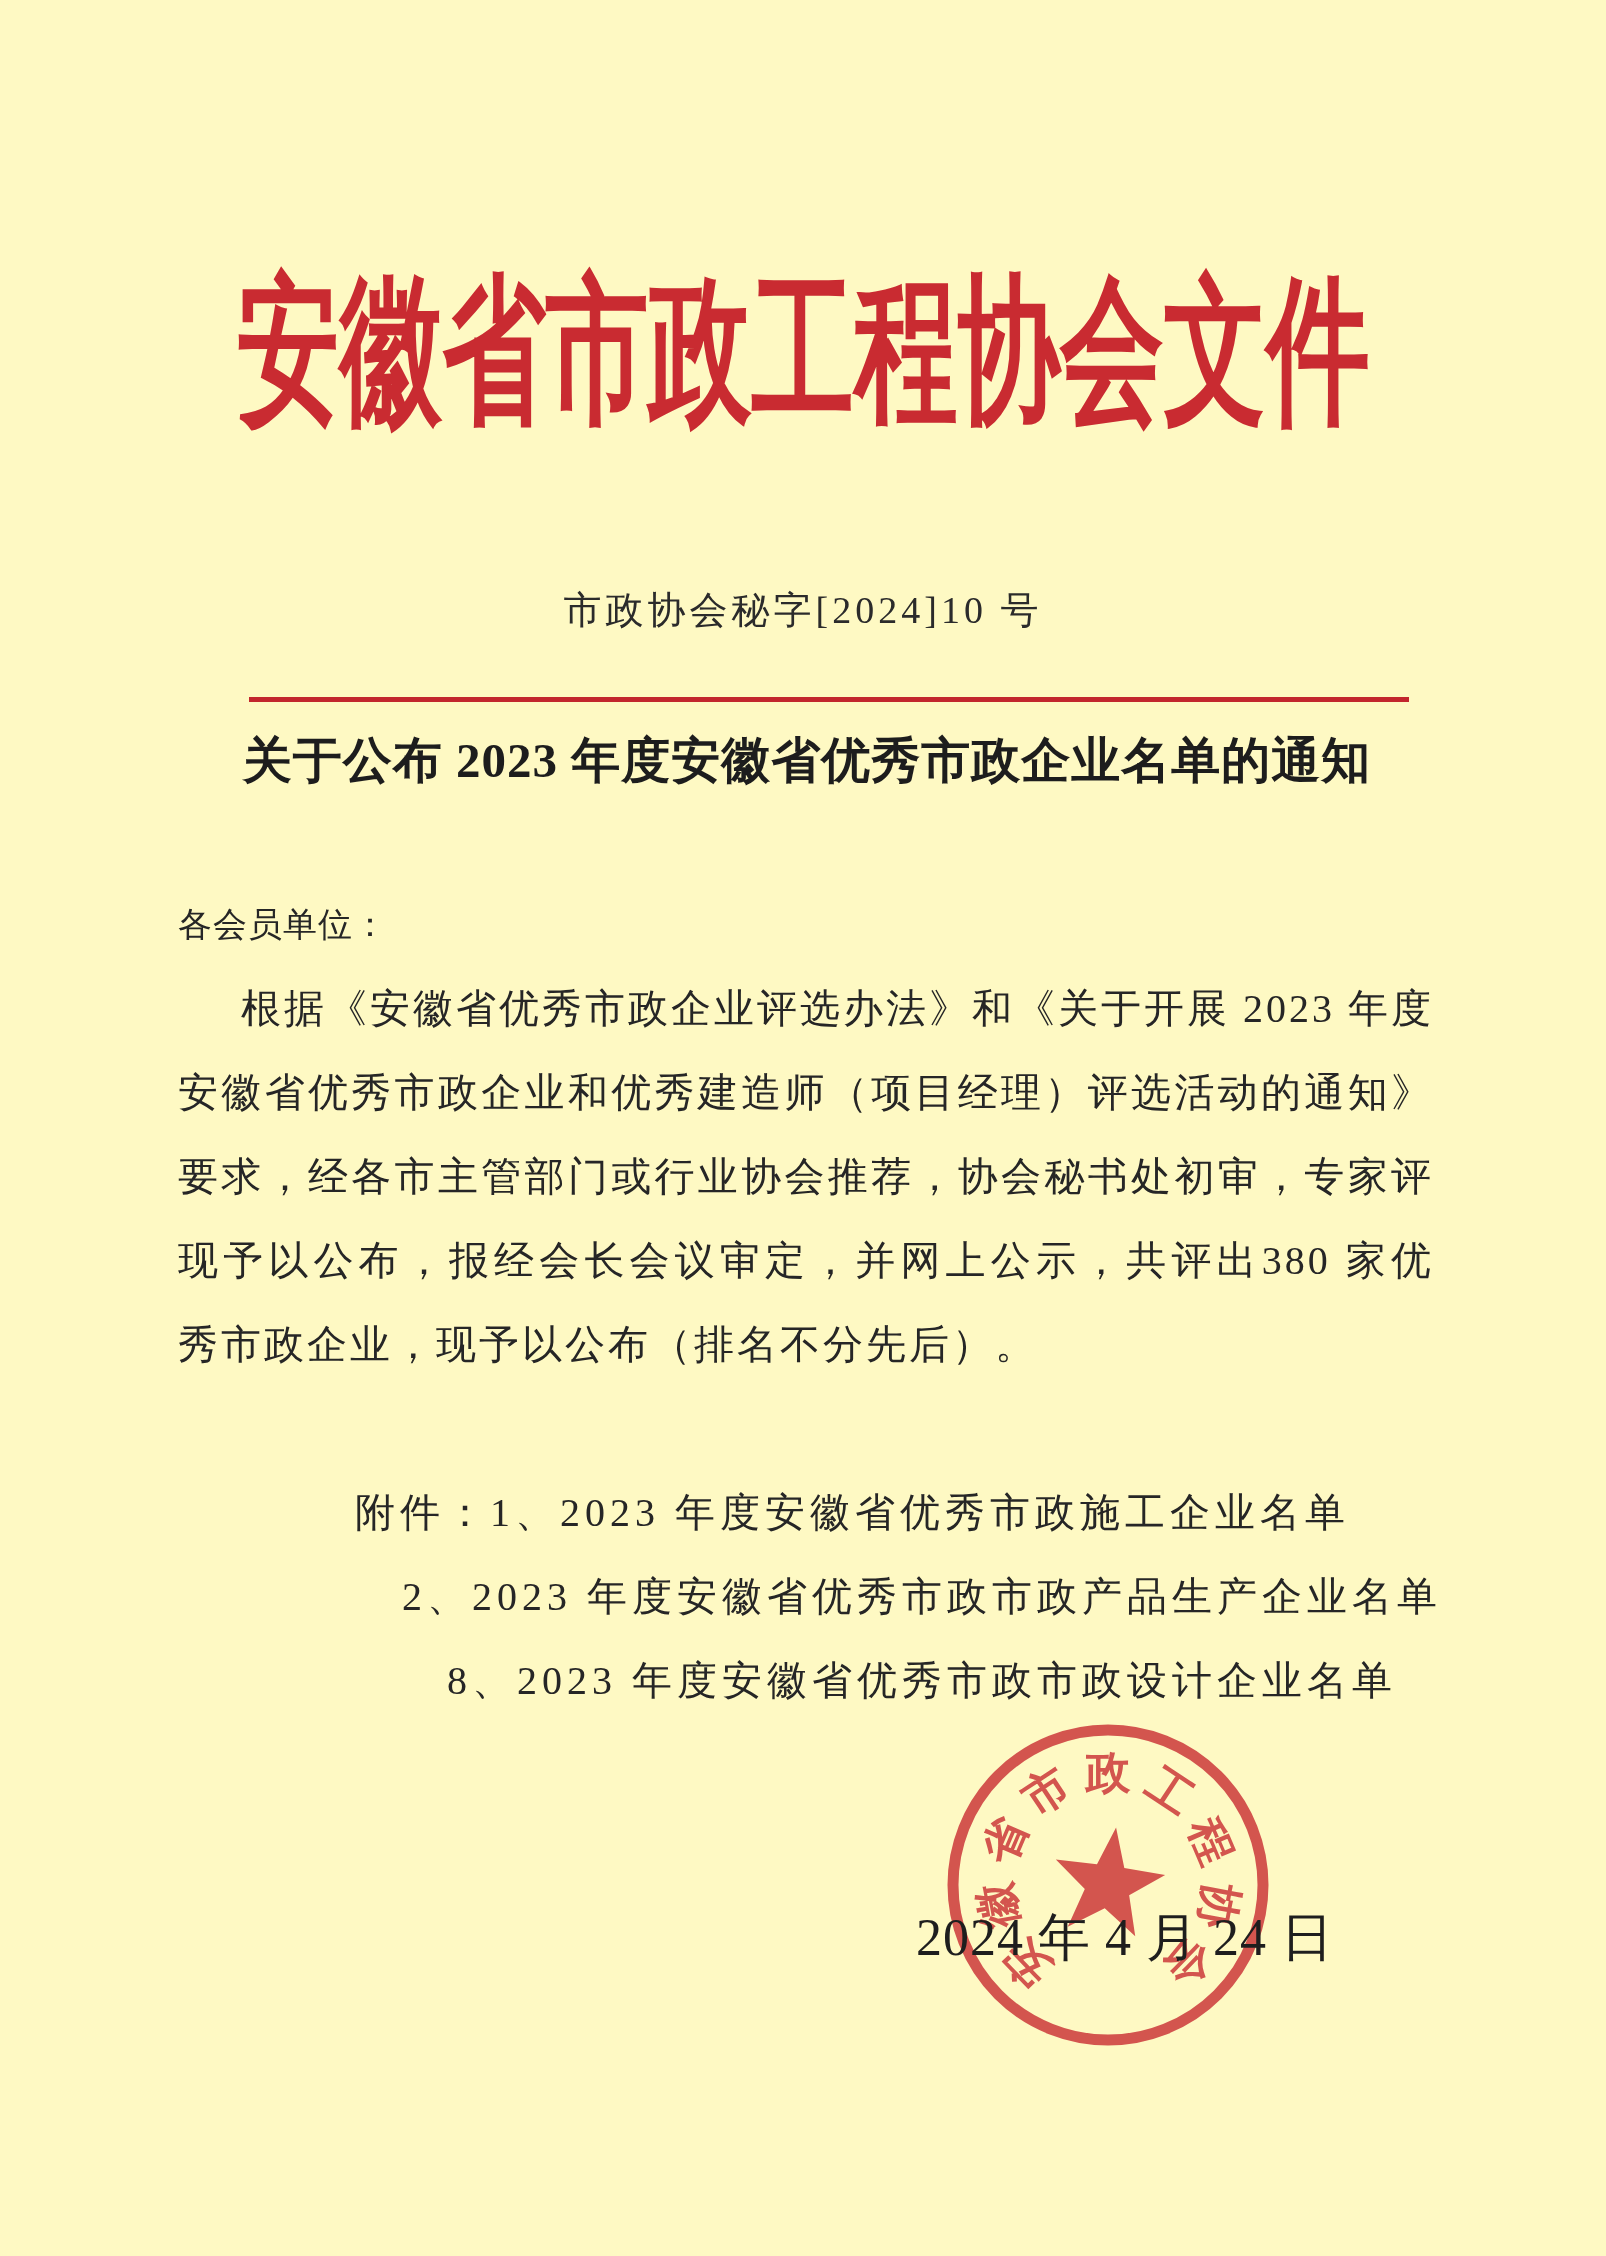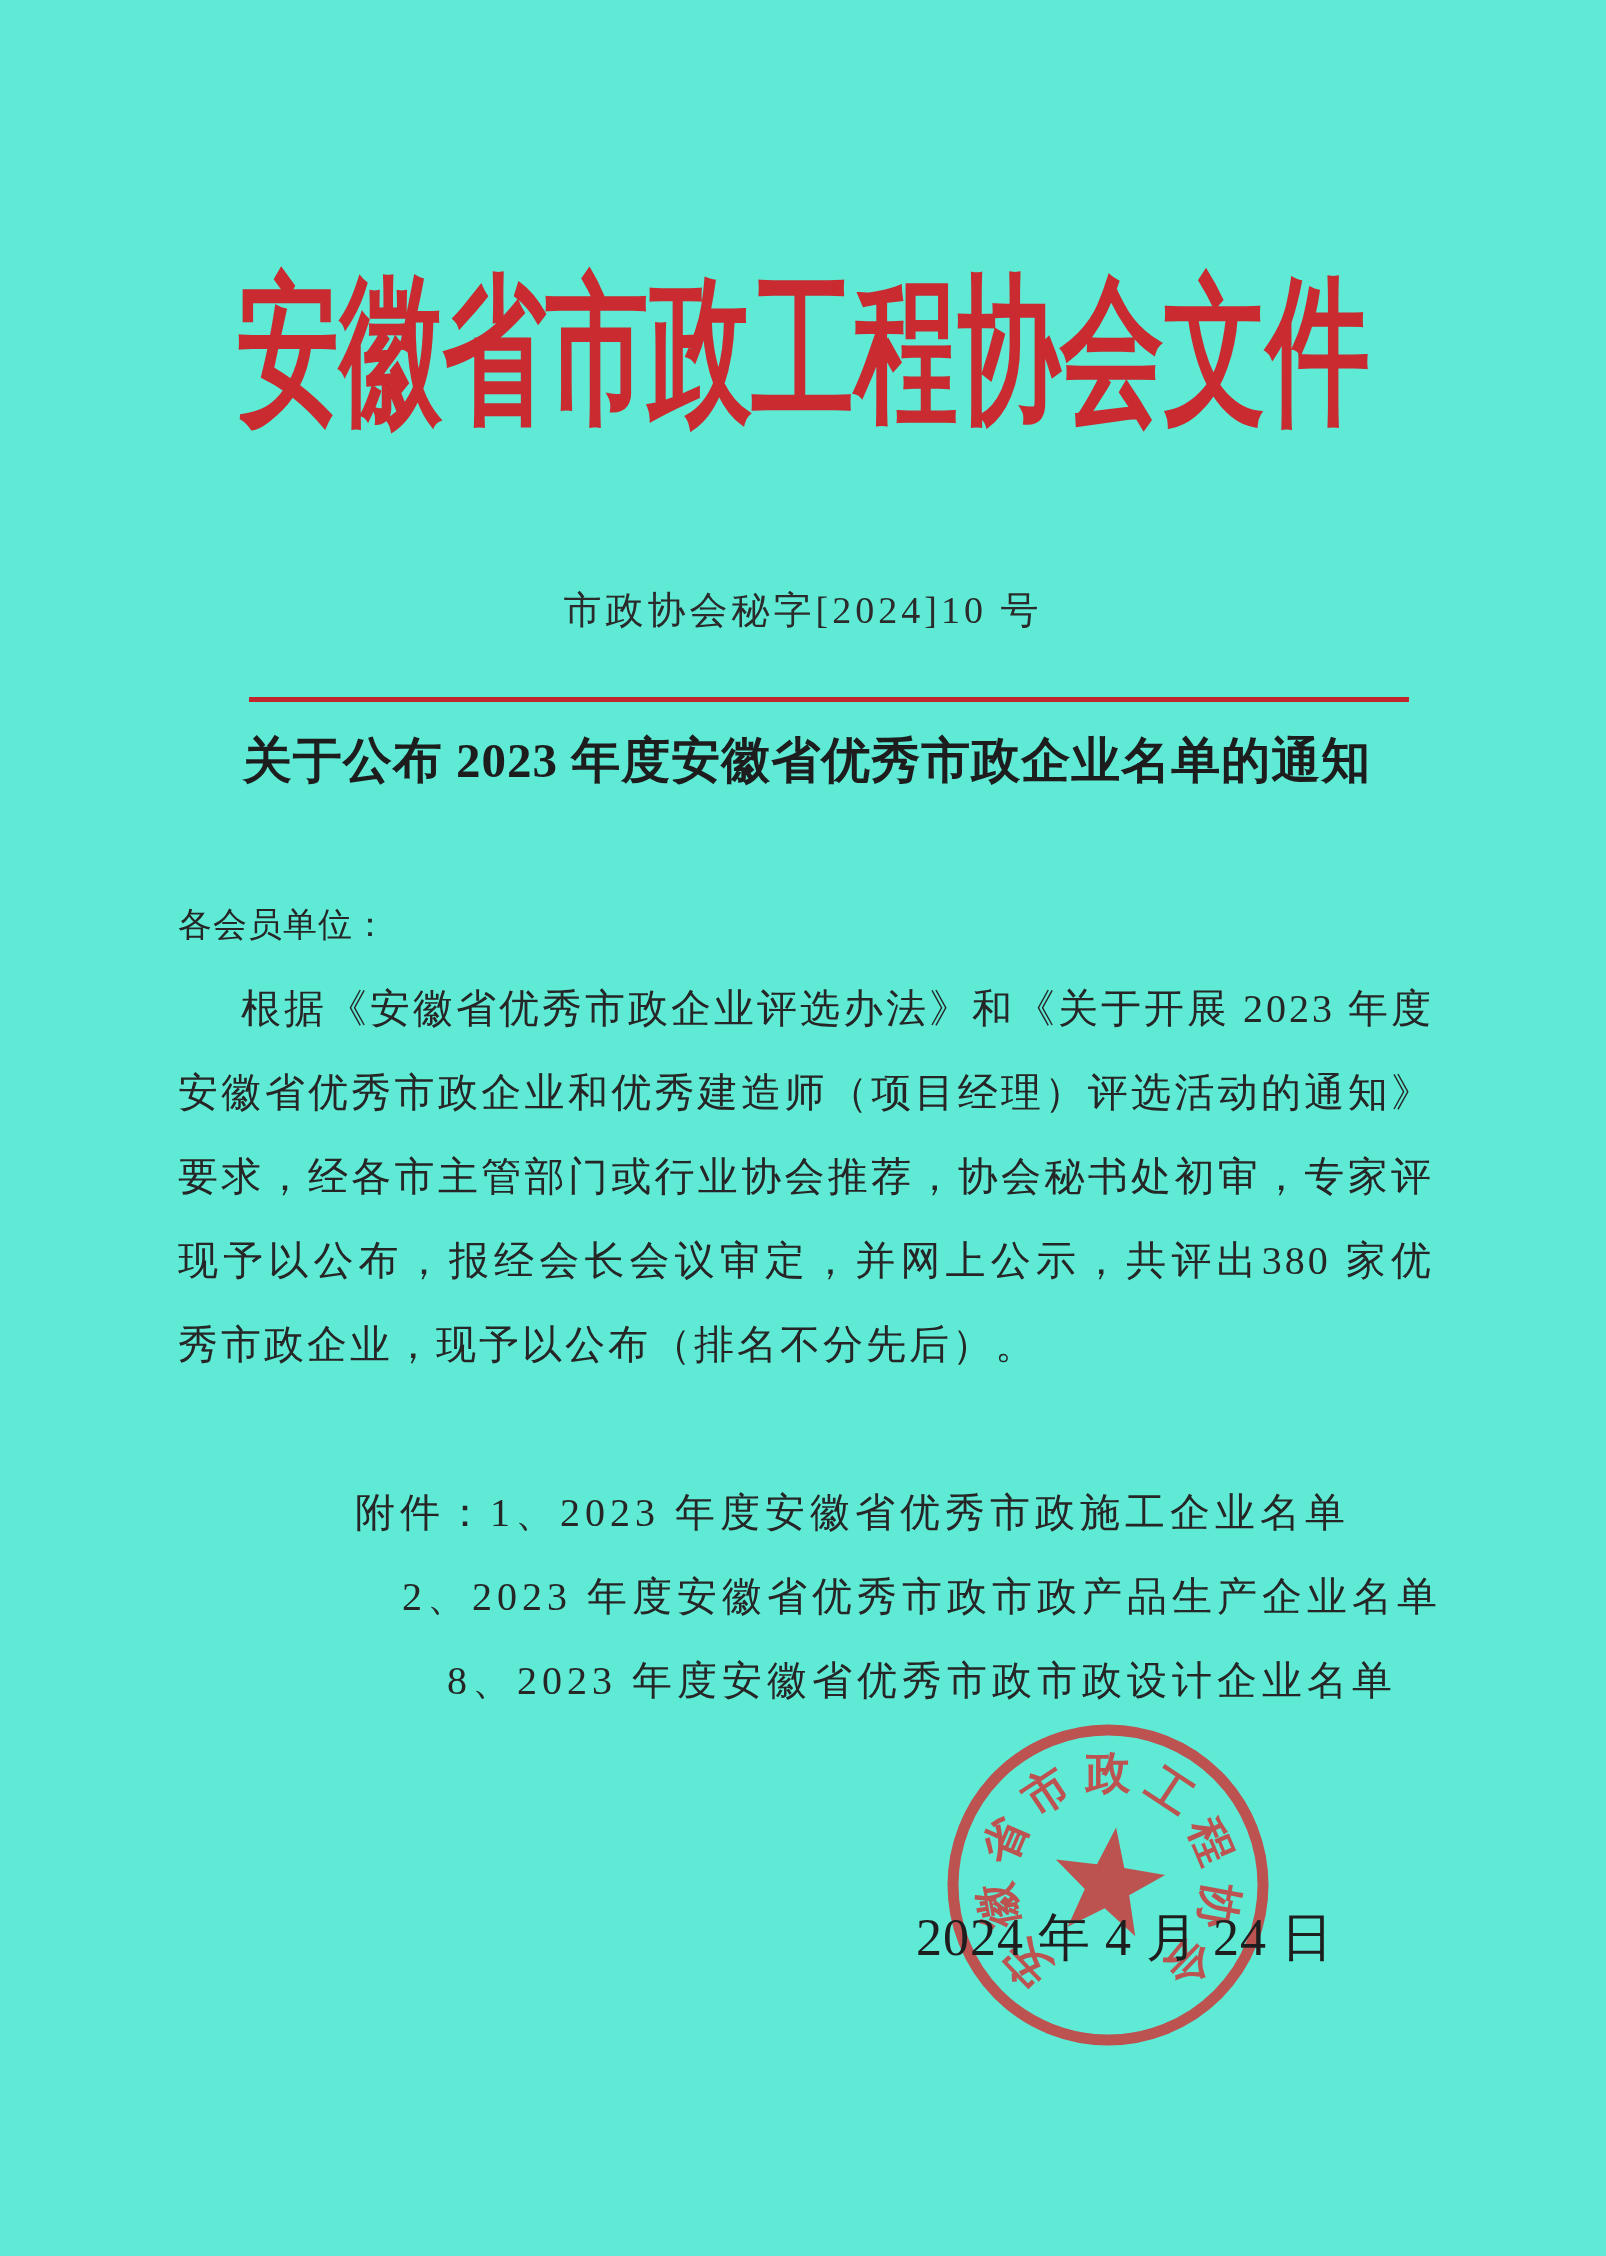--- a/index.html
+++ b/index.html
@@ -5,21 +5,21 @@
   html, body {
     margin: 0;
     padding: 0;
     background: #e8e8e6;
   }
   .page {
     position: relative;
     width: 1606px;
     height: 2256px;
     margin: 0 auto;
-    background: #5eead4;
+    background: #fef9c3;
     overflow: hidden;
     font-family: "Liberation Serif", "DejaVu Serif", serif;
     color: #262626;
   }
 
   
   .org-title {
     position: absolute;
     top: 299px;
     left: 0;

